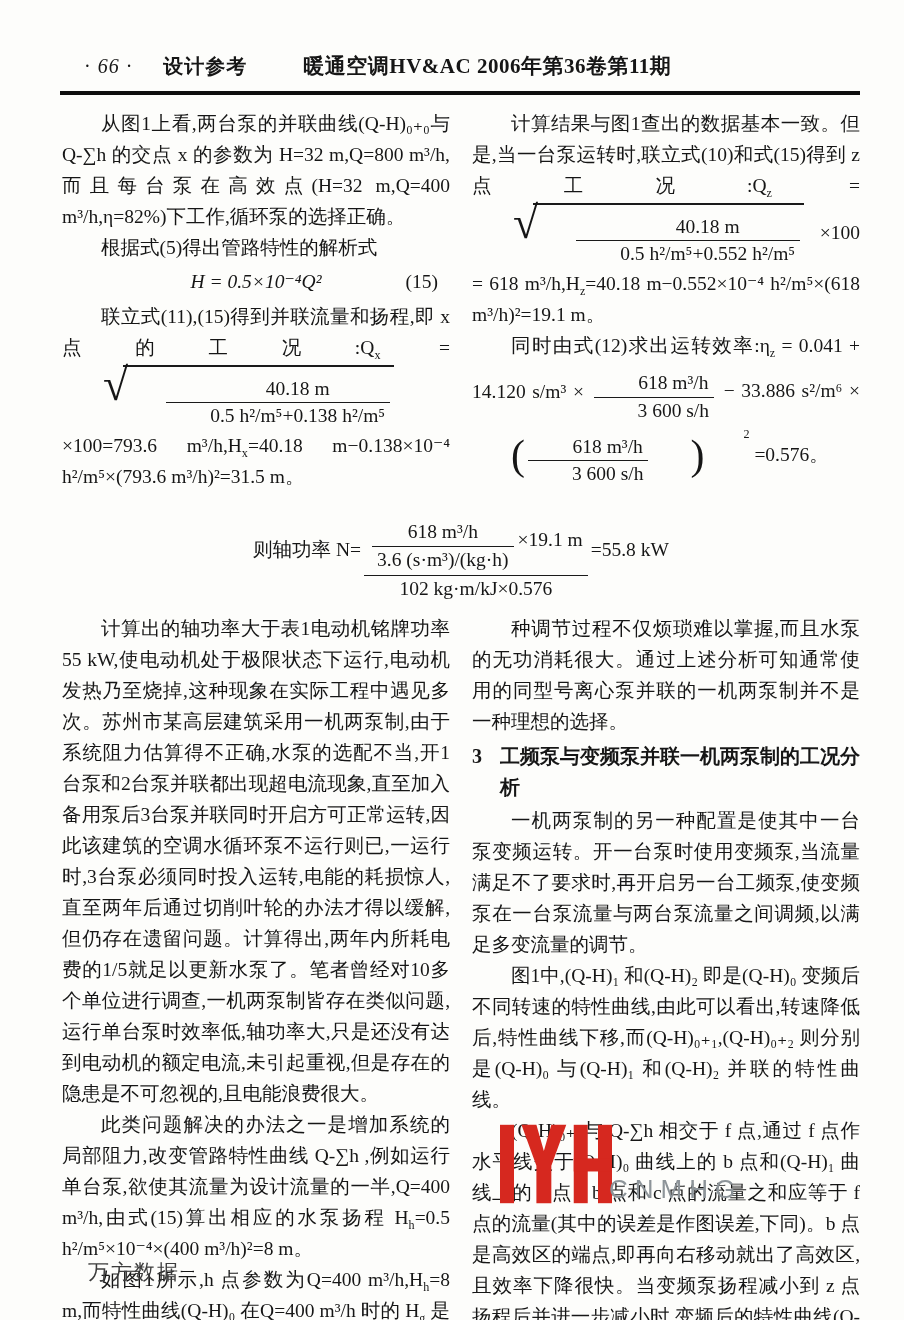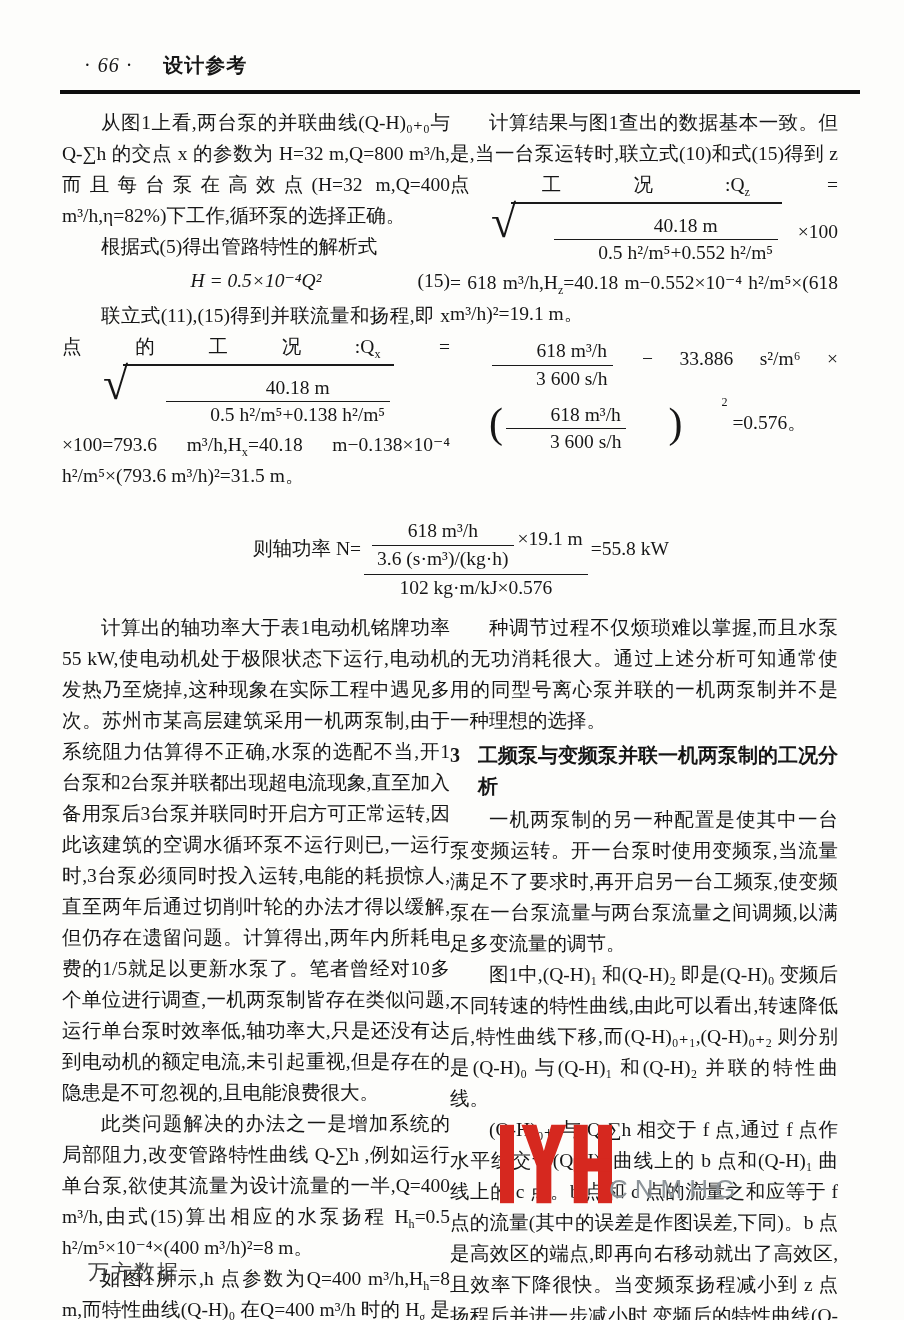--- a/index.html
+++ b/index.html
@@ -17,28 +17,28 @@
     margin:52px 44px 11px 78px;
     white-space:nowrap;
   }
   .hdr .pgno{font-size:20px;font-style:italic;letter-spacing:1px;}
   .hdr .dot{font-size:20px;font-style:normal;margin:0 6px;}
   .hdr .sec-label{font-weight:bold;font-size:20px;margin-left:24px;letter-spacing:1px;}
   .hdr .journal{font-weight:bold;font-size:21px;margin-left:56px;letter-spacing:0.5px;}
   .hdr-rule{height:3.5px;background:#0e0e0e;margin:9px 44px 0 60px;}
   
   .content{margin:13px 44px 0 62px;}
-  .row{display:flex;}
+  .row{display:flex;gap:22px;}
   .col{width:388px;font-size:19.5px;line-height:31px;text-align:justify;}
   .para{margin:0;text-indent:2em;}
   sub{font-size:0.62em;line-height:0;}
   
   .eqline{position:relative;text-align:center;padding:3px 0 4px;}
   .eqline .eqmain{font-style:italic;}
-  .eqline .eqnum{position:absolute;right:0;top:3px;font-style:normal;}
+  .eqline .eqnum{position:absolute;right:12px;top:3px;font-style:normal;}
   
   .fr{display:inline-block;vertical-align:middle;text-align:center;line-height:1.25;margin:2px 3px;}
   .fr .n{display:block;border-bottom:1.6px solid #1a1a1a;padding:8px 5px 1px;}
   .fr .d{display:block;padding:1px 5px 0;}
   .sqrt{display:inline-flex;align-items:flex-start;vertical-align:middle;margin:2px 2px;}
   .sqrt .rad{font-size:2.35em;line-height:0.92;font-weight:400;margin-right:-5px;transform:translateY(-1px);}
   .sqrt .bd{border-top:2.2px solid #1a1a1a;padding:2px 4px 0;}
   .sqrt .bd .fr{margin:0;}
   .sqrt .bd .fr .n{border-bottom-width:1.6px;}
   .psq{display:inline-flex;align-items:center;vertical-align:middle;}
@@ -75,20 +75,21 @@
   }
 </style>
 </head>
 <body>
 
 <div class="page">
 
   <div class="hdr">
     <span class="pgno"><span class="dot">·</span><span>66</span><span class="dot">·</span></span>
     <span class="sec-label">设计参考</span>
+    <span class="journal">暖通空调HV&amp;AC 2006年第36卷第11期</span>
   </div>
   <div class="hdr-rule"></div>
 
   <div class="content">
 
     <div class="row">
       <div class="col">
         <p class="para"><span>从图1上看,两台泵的并联曲线(Q-H)₀₊₀与Q-∑h 的交点 x 的参数为 H=32 m,Q=800 m³/h,而且每台泵在高效点(H=32 m,Q=400 m³/h,η=82%)下工作,循环泵的选择正确。</span></p>
         <p class="para"><span>根据式(5)得出管路特性的解析式</span></p>
         <div class="eqline">
@@ -98,21 +99,21 @@
         <p class="para"><span>联立式(11),(15)得到并联流量和扬程,即 x 点的工况:Q<sub>x</sub> = </span><span class="sqrt">
               <span class="rad">√</span>
               <span class="bd"><span class="fr"><span class="n">40.18 m</span><span class="d">0.5 h²/m⁵+0.138 h²/m⁵</span></span></span>
             </span><span> ×100=793.6 m³/h,H<sub>x</sub>=40.18 m−0.138×10⁻⁴ h²/m⁵×(793.6 m³/h)²=31.5 m。</span></p>
       </div>
       <div class="col">
         <p class="para"><span>计算结果与图1查出的数据基本一致。但是,当一台泵运转时,联立式(10)和式(15)得到 z 点工况:Q<sub>z</sub> = </span><span class="sqrt">
               <span class="rad">√</span>
               <span class="bd"><span class="fr"><span class="n">40.18 m</span><span class="d">0.5 h²/m⁵+0.552 h²/m⁵</span></span></span>
             </span><span> ×100 = 618 m³/h,H<sub>z</sub>=40.18 m−0.552×10⁻⁴ h²/m⁵×(618 m³/h)²=19.1 m。</span></p>
-        <p class="para"><span class="fr"><span class="n">618 m³/h</span><span class="d">3 600 s/h</span></span><span> − 33.886 s²/m⁶ × </span><span class="psq">
+        <p class="para"><span>同时由式(12)求出运转效率:η<sub>z</sub> = 0.041 + 14.120 s/m³ × </span><span class="fr"><span class="n">618 m³/h</span><span class="d">3 600 s/h</span></span><span> − 33.886 s²/m⁶ × </span><span class="psq">
               <span class="big">(</span>
               <span class="fr">
                 <span class="n">618 m³/h</span>
                 <span class="d">3 600 s/h</span>
               </span>
               <span class="big">)</span>
               <span class="psup">2</span>
             </span><span> =0.576。</span></p>
       </div>
     </div>

